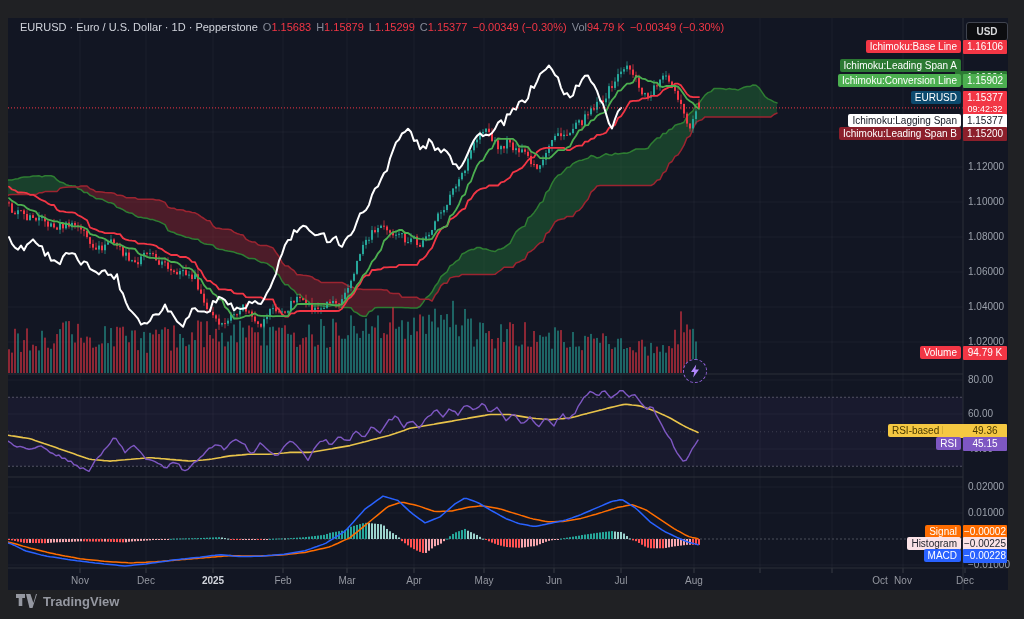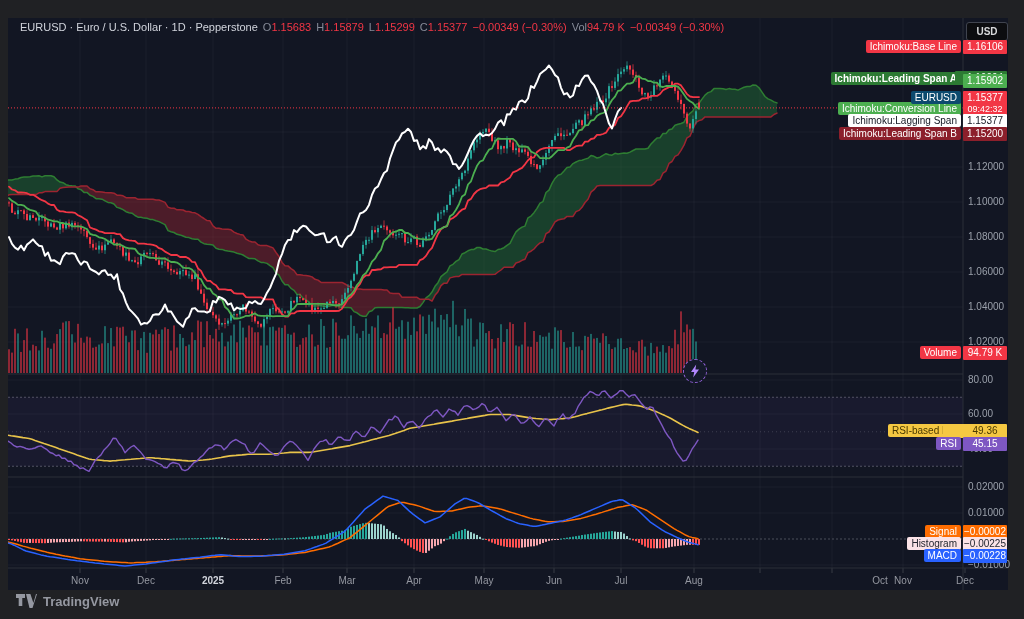--- a/index.html
+++ b/index.html
@@ -1091,23 +1091,23 @@
     <div class="tlabel" style="left: 484px;">May</div>
     <div class="tlabel" style="left: 554px;">Jun</div>
     <div class="tlabel" style="left: 621px;">Jul</div>
     <div class="tlabel" style="left: 694px;">Aug</div>
     <div class="tlabel" style="left: 760px; margin-top: 48px;">Sep</div>
     <div class="tlabel" style="left: 880px; text-align: right;">Oct</div>
     <div class="tlabel" style="left: 903px;">Nov</div>
     <div class="tlabel" style="left: 965px;">Dec</div>
     <div class="tagL" style="top: 40px; background: rgb(242, 54, 69); color: rgb(255, 255, 255);">Ichimoku:Base Line</div>
     <div class="tagV" style="top: 40px; background: rgb(242, 54, 69); color: rgb(255, 255, 255);">1.16106</div>
-    <div class="tagL" style="top: 72px; background: rgb(44, 122, 51); color: rgb(255, 255, 255); font-weight: bold;">Ichimoku:Leading Span A</div>
+    <div class="tagL" style="top: 59px; background: rgb(44, 122, 51); color: rgb(255, 255, 255);">Ichimoku:Leading Span A</div>
     <div class="tagV" style="top: 71px; background: rgb(44, 122, 51); color: rgb(255, 255, 255); padding-left: 8px;">1.16004</div>
-    <div class="tagL" style="top: 74px; background: rgb(76, 175, 80); color: rgb(255, 255, 255); margin-top: 28px;">Ichimoku:Conversion Line</div>
+    <div class="tagL" style="top: 74px; background: rgb(76, 175, 80); color: rgb(255, 255, 255);">Ichimoku:Conversion Line</div>
     <div class="tagV" style="top: 74px; background: rgb(76, 175, 80); color: rgb(255, 255, 255);">1.15902</div>
     <div class="tagL" style="top: 91px; background: #0c4a6e; color: rgb(255, 255, 255);">EURUSD</div>
     <div class="tagV" style="top: 91px; background: rgb(242, 54, 69); color: rgb(255, 255, 255); height: 24px; line-height: 13px;">1.15377<span class="tagSub">09:42:32</span></div>
     <div class="tagL" style="top: 114px; background: rgb(255, 255, 255); color: rgb(19, 23, 34);">Ichimoku:Lagging Span</div>
     <div class="tagV" style="top: 114px; background: rgb(255, 255, 255); color: rgb(19, 23, 34);">1.15377</div>
     <div class="tagL" style="top: 127px; background: rgb(140, 31, 43); color: rgb(255, 255, 255);">Ichimoku:Leading Span B</div>
     <div class="tagV" style="top: 127px; background: rgb(140, 31, 43); color: rgb(255, 255, 255);">1.15200</div>
     <div class="tagL" style="top: 346px; background: rgb(242, 54, 69); color: rgb(255, 255, 255);">Volume</div>
     <div class="tagV" style="top: 346px; background: rgb(242, 54, 69); color: rgb(255, 255, 255);">94.79 K</div>
     <div class="tagL" style="top: 424px; background: rgb(245, 200, 66); color: rgb(74, 58, 0);">RSI-based MA</div>

